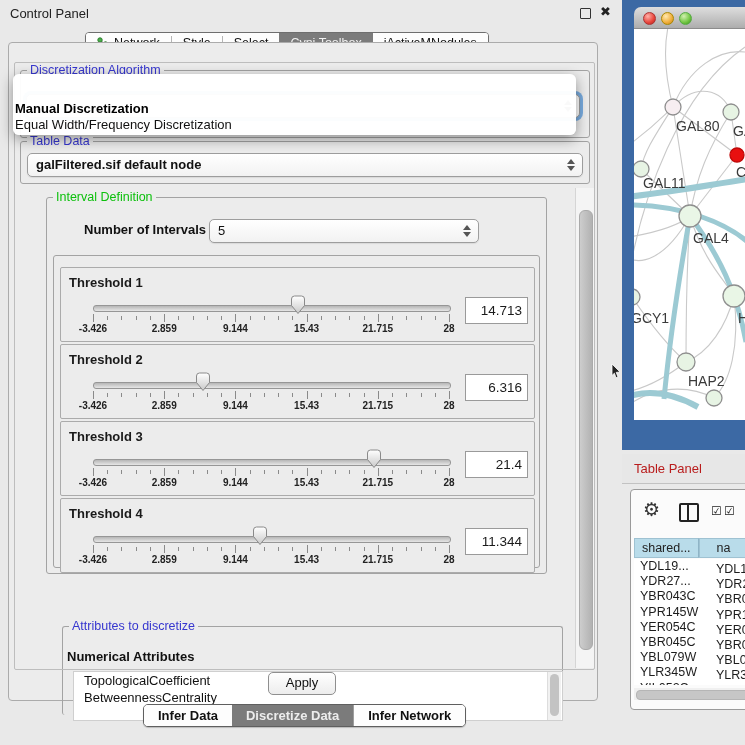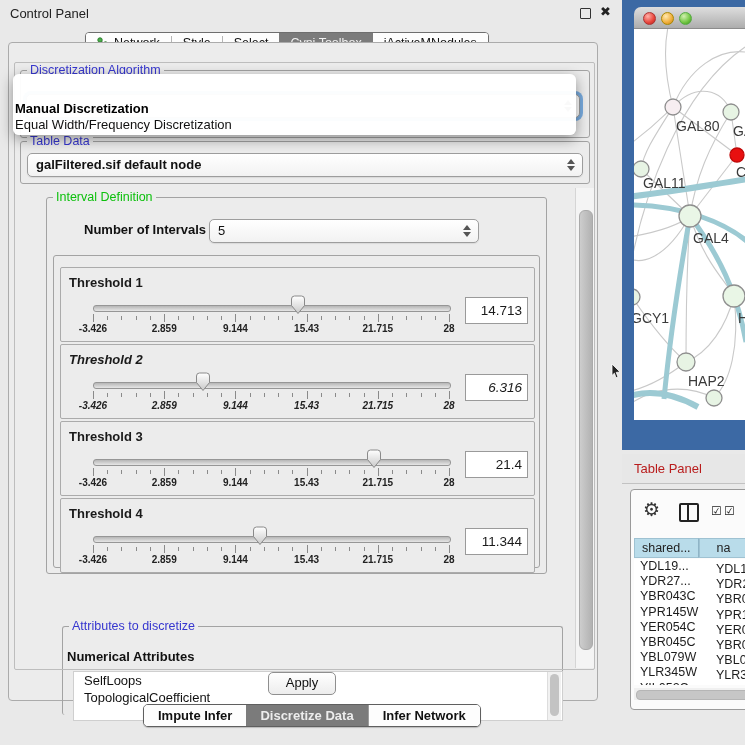--- a/index.html
+++ b/index.html
@@ -244,21 +244,21 @@
               <stop offset="0" stop-color="#ffffff"></stop>
                   <stop offset="1" stop-color="#c9c9c9"></stop>
                 </linearGradient>
               </defs>
             <path d="M1.5,4 a3,3 0 0 1 3,-3 h7 a3,3 0 0 1 3,3 v6.5 L8,18.5 L1.5,10.5 Z" fill="url(#tg)" stroke="#8a8a8a"></path>
           </svg>
         </div>
         <div class="valbox">14.713</div>
       </div>
 
-      <div class="thr-row" style="top:88px;font-style:italic;">
+      <div class="thr-row" style="top:88px;">
         <span class="lab">Threshold 2</span>
         <div class="slider">
           <div class="track"></div>
           <div class="ticks">
               <div class="tick major" style="left: 0px;"></div>
               <div class="tick" style="left: 14.24px;"></div>
               <div class="tick" style="left: 28.48px;"></div>
               <div class="tick" style="left: 42.72px;"></div>
               <div class="tick" style="left: 56.96px;"></div>
               <div class="tick major" style="left: 71.2px;"></div>
@@ -391,38 +391,38 @@
         </div>
         <div class="valbox">11.344</div>
       </div>
     </div>
   </div>
 
   <div class="groupbox" style="left:62px;top:580px;width:499px;height:88px;border-bottom:none;margin-top:46px;">
     <span class="grouptitle gt-blue">Attributes to discretize</span>
     <span class="bold-label abs" style="left:4px;top:22px;">Numerical Attributes</span>
     <div class="attr-list">
-      <div class="attr-item">SelfLoops</div>
       <div class="attr-item">TopologicalCoefficient</div>
+      <div class="attr-item">BetweennessCentrality</div>
       <div class="attr-scroll">
           <div class="th"></div>
         </div>
     </div>
   </div>
 
   <div class="abs" style="left:14px;top:62px;width:579px;height:606px;border:1px solid #bdbdbd;border-radius:2px;pointer-events:none;"></div>
   <div class="scroll-track" style="left:575px;top:188px;height:480px;">
     <div class="scroll-thumb"></div>
   </div>
 
   <div class="apply-btn" style="top:672px;left:268px;position:absolute;">Apply</div>
 
   <div class="bottom-tabbar">
     <div class="tab">
-        <span>Impute Infer</span>
+        <span>Infer Data</span>
       </div>
     <div class="tab sel">
         <span>Discretize Data</span>
       </div>
     <div class="sep"></div>
     <div class="tab">
         <span>Infer Network</span>
       </div>
   </div>
 

